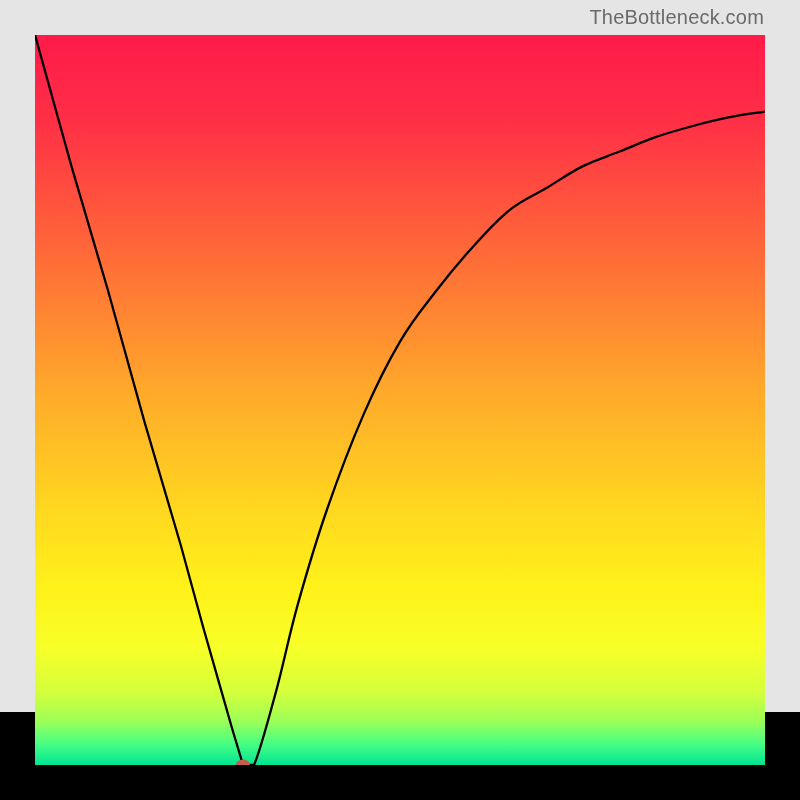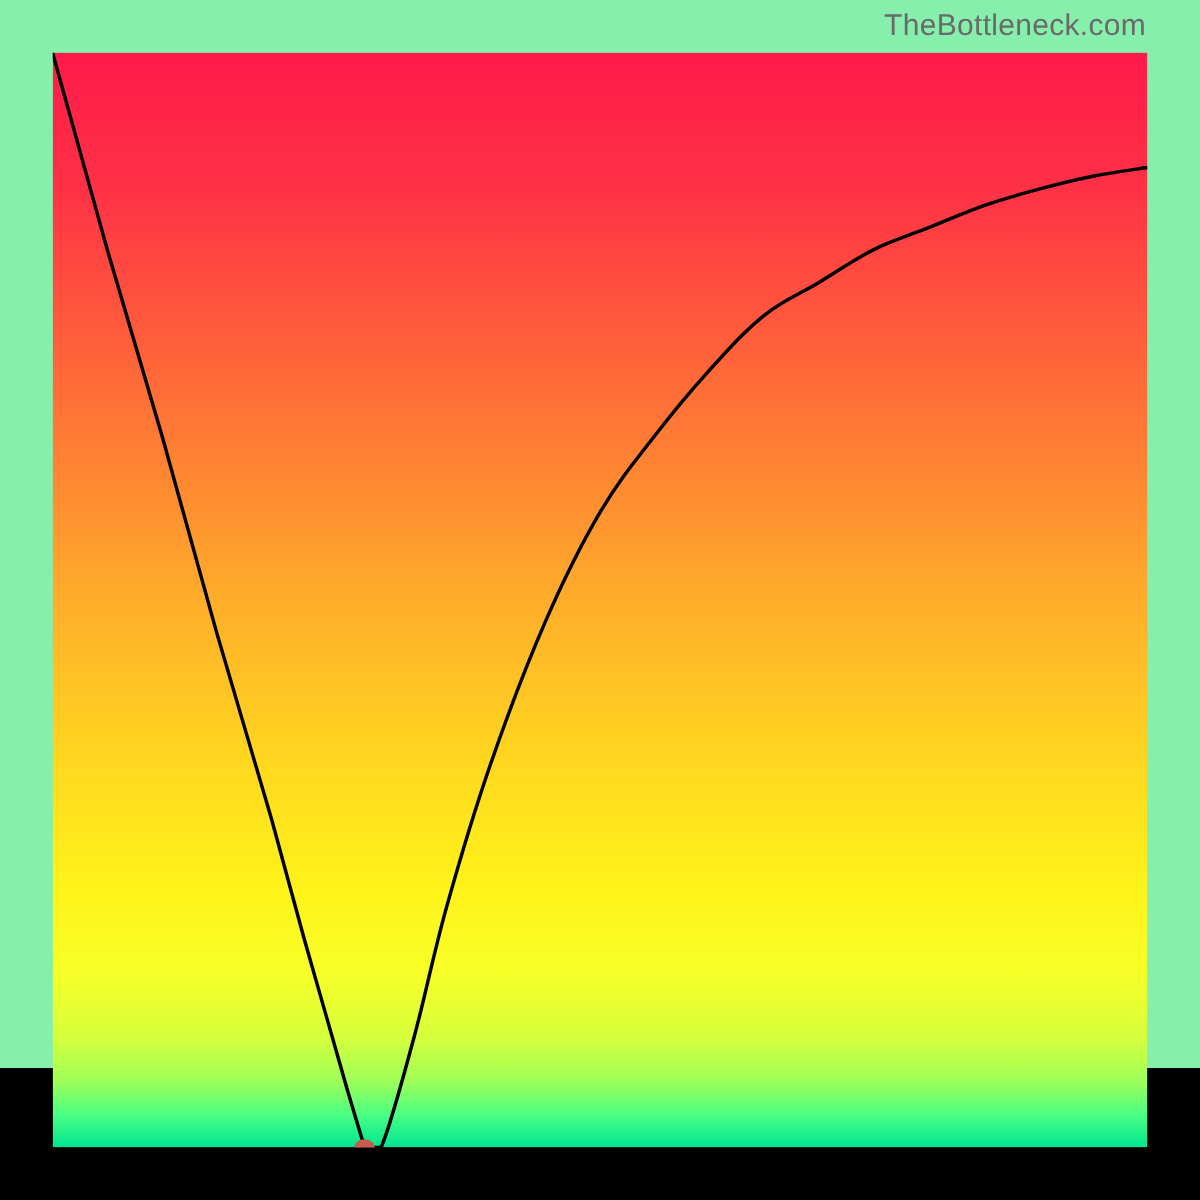--- a/index.html
+++ b/index.html
@@ -8,21 +8,21 @@
     width: 800px;
     height: 800px;
     background: #000;
     overflow: hidden;
     font-family: Arial, Helvetica, sans-serif;
   }
   .wrap {
     position: relative;
     width: 800px;
     height: 712px;
-    background: #86efac;
+    background: #e5e5e5;
   }
   .plot {
     position: absolute;
     left: 35px;
     top: 35px;
     width: 730px;
     height: 730px;
     overflow: hidden;
   }
   .gradient {

